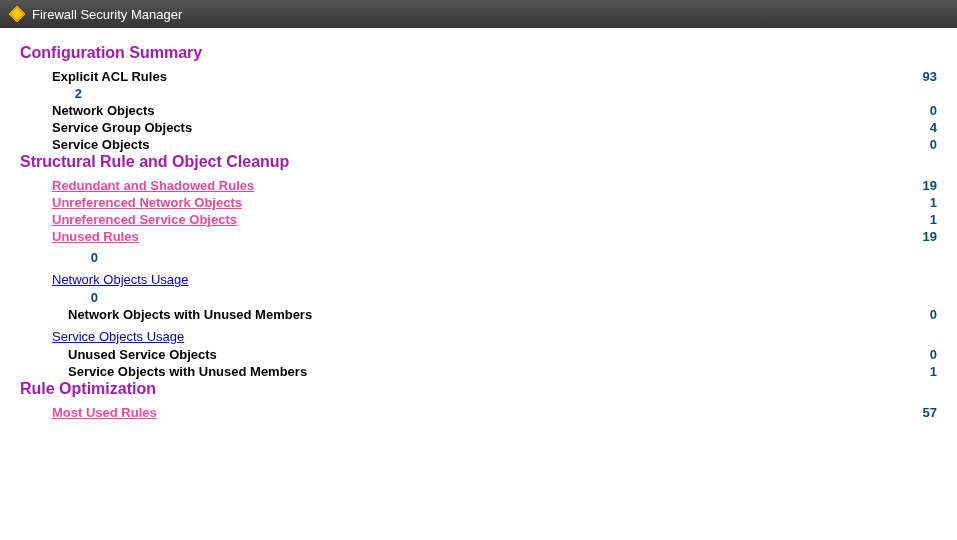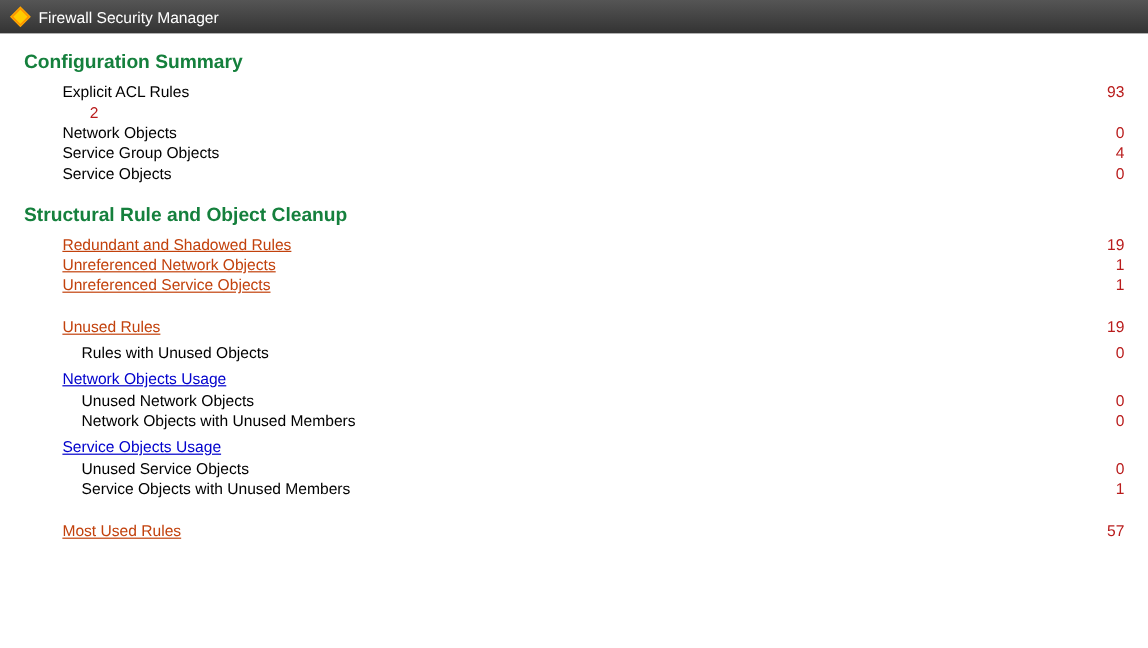--- a/index.html
+++ b/index.html
@@ -39,62 +39,63 @@
     .main-content {
       background: #ffffff;
       height: calc(540px - 28px);
       overflow-y: auto;
       padding: 16px 20px;
     }
 
     .section-title {
       font-size: 16px;
       font-weight: bold;
-      color: #15803d;
+      color: #a21caf;
       margin-bottom: 6px;
     }
 
     .summary-text {
       color: #333333;
       font-size: 13px;
       margin-bottom: 8px;
     }
 
     .item-row {
       display: flex;
       align-items: flex-start;
       padding: 1px 0;
       padding-left: 32px;
+      font-weight: bold;
     }
 
     .item-row.sub-item {
       padding-left: 48px;
     }
 
     .item-label {
       color: #000000;
       font-size: 13px;
       flex: 1;
     }
 
     .item-label.link {
-      color: #c2410c;
+      color: #ec4899;
       text-decoration: underline;
       cursor: pointer;
     }
 
     .item-count {
-      color: #b91c1c;
+      color: #0c4a6e;
       font-size: 13px;
       min-width: 30px;
       text-align: right;
     }
 
     .structural-section {
-      margin-top: 18px;
+      margin-top: 0;
     }
 
     .sub-section {
       margin-top: 4px;
     }
 
     .sub-section-header {
       padding-left: 32px;
       color: #0000cc;
       text-decoration: underline;
@@ -160,29 +161,27 @@
 
   <div class="structural-section">
 
     <div class="item-row">
       <span class="item-label link">Unused Rules</span>
       <span class="item-count">19</span>
     </div>
 
     <div class="sub-section">
       <div class="item-row sub-item">
-        <span class="item-label">Rules with Unused Objects</span>
         <span class="item-count">0</span>
       </div>
     </div>
 
     <div class="sub-section">
       <div class="sub-section-header">Network Objects Usage</div>
       <div class="item-row sub-item">
-        <span class="item-label">Unused Network Objects</span>
         <span class="item-count">0</span>
       </div>
       <div class="item-row sub-item">
         <span class="item-label">Network Objects with Unused Members</span>
         <span class="item-count">0</span>
       </div>
     </div>
 
     <div class="sub-section">
       <div class="sub-section-header">Service Objects Usage</div>
@@ -191,20 +190,21 @@
         <span class="item-count">0</span>
       </div>
       <div class="item-row sub-item">
         <span class="item-label">Service Objects with Unused Members</span>
         <span class="item-count">1</span>
       </div>
     </div>
   </div>
 
   <div class="structural-section">
+    <div class="section-title">Rule Optimization</div>
 
     <div class="item-row">
       <span class="item-label link">Most Used Rules</span>
       <span class="item-count">57</span>
     </div>
   </div>
 
 </div>
 
 </body></html>

